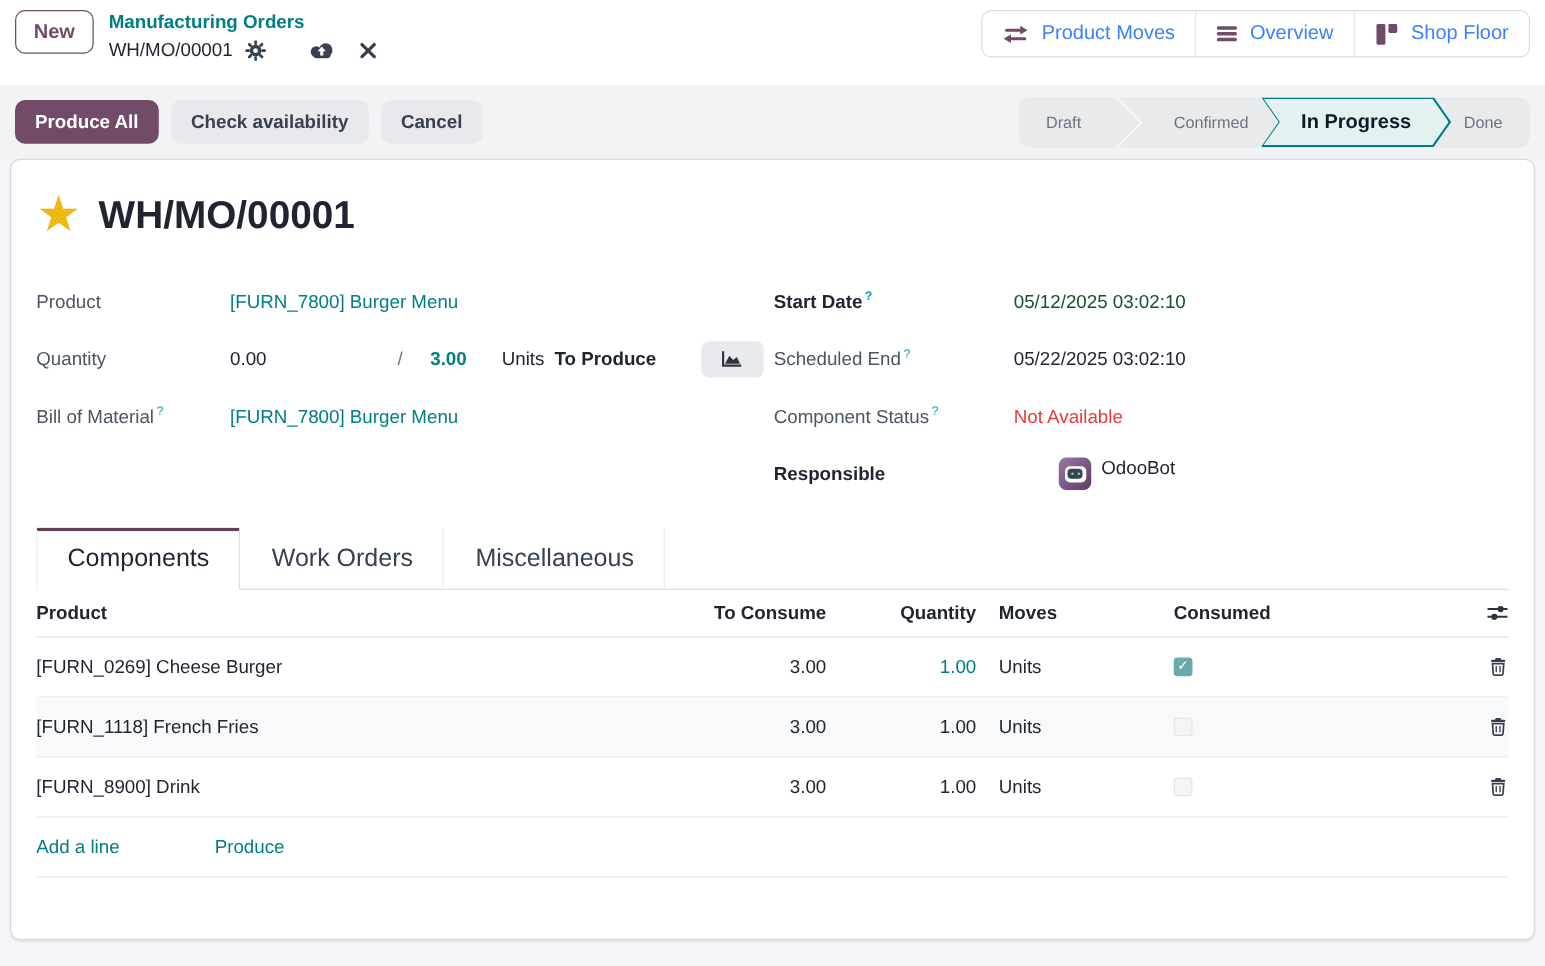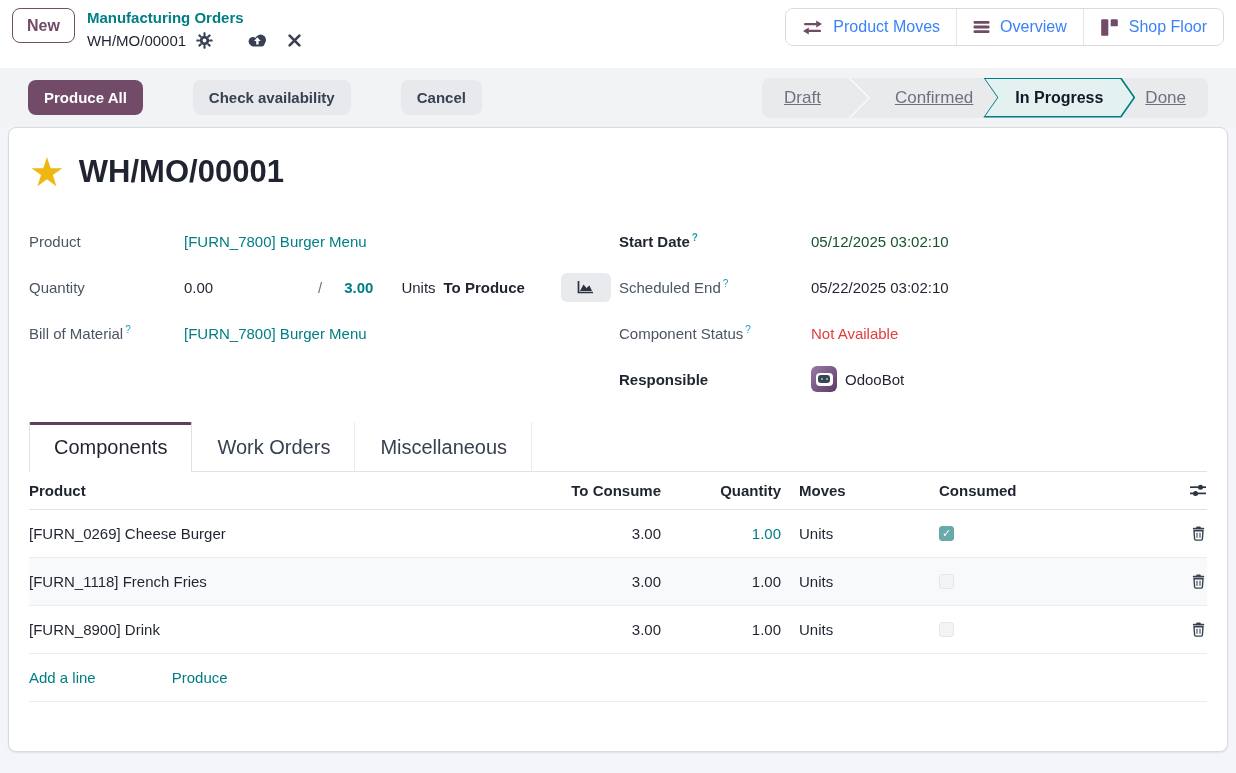--- a/index.html
+++ b/index.html
@@ -23,27 +23,27 @@
   .icon-btn { background: none; border: none; cursor: pointer; padding: 2px; display:flex; align-items:center; }
   .gap-lg { margin-left: 22px; }
   .header-actions { margin-left: auto; display: flex; border: 1px solid #d8dadd; border-radius: 8px; overflow: hidden; background: #fff; height: 38px; }
   .header-actions .hbtn {
     display: flex; align-items: center; gap: 10px; padding: 0 16px; background: #fff;
     border: none; border-left: 1px solid #e3e5e8; font-size: 16px; color: #3b82f6; cursor: pointer; font-family: inherit;
   }
   .header-actions .hbtn:first-child { border-left: none; }
 
   
-  .control-bar { height: 59px; background: #f2f3f5; display: flex; align-items: center; padding: 0 28px; gap: 40px; }
+  .control-bar { height: 59px; background: #f2f3f5; display: flex; align-items: center; padding: 0 12px; }
   .btn { font-family: inherit; font-size: 15px; font-weight: 700; border: none; border-radius: 8px; padding: 9px 16px; cursor: pointer; }
   .btn-primary { background: #714B67; color: #fff; }
   .btn-secondary { background: #e7e9ec; color: #374151; margin-left: 10px; }
 
   .statusbar { margin-left: auto; display: flex; align-items: stretch; height: 40px; background: #e9eaec; border-radius: 8px; overflow: hidden; }
-  .sb-stage { display: flex; align-items: center; padding: 0 22px; color: #6b7280; font-size: 17px; cursor: pointer; white-space: nowrap; text-decoration: underline; }
+  .sb-stage { display: flex; align-items: center; padding: 0 22px; color: #6b7280; font-size: 13px; cursor: pointer; white-space: nowrap; }
   .sb-sep { width: 30px; position: relative; overflow: hidden; }
   .sb-sep::before {
     content: ""; position: absolute; top: 50%; left: -8px; width: 28px; height: 28px;
     border-top: 1px solid #fff; border-right: 1px solid #fff; transform: translateY(-50%) rotate(45deg);
   }
   .sb-active-wrap { position: relative; margin: 0 -12px; z-index: 2; cursor: pointer; }
   .sb-active-outer {
     height: 100%; background: #017e84; display: flex; align-items: center;
     clip-path: polygon(0 0, calc(100% - 14px) 0, 100% 50%, calc(100% - 14px) 100%, 0 100%, 14px 50%);
     padding: 0;
@@ -79,21 +79,21 @@
   .qty-slash { color: #6b7280; }
   .qty-total { color: #017E84; margin-left: 22px; font-weight: 700; }
   .qty-unit { margin-left: 28px; }
   .qty-suffix { margin-left: 8px; font-weight: 600; }
   .chart-btn { margin-left: 36px; background: #e8eaed; border: none; border-radius: 6px; width: 50px; height: 29px; display:flex; align-items:center; justify-content:center; cursor:pointer; }
   .avatar { width: 26px; height: 26px; border-radius: 6px; background: linear-gradient(135deg,#9a79a8,#5c3a63); display:flex; align-items:center; justify-content:center; margin-right: 8px; }
   .bot-head { width: 17px; height: 13px; background: #fdfdfd; border-radius: 4px; display:flex; align-items:center; justify-content:center; }
   .bot-face { width: 12px; height: 8px; background: #3b4252; border-radius: 3px; position: relative; }
   .bot-face::before, .bot-face::after { content:""; position:absolute; top:3px; width:2px; height:2px; border-radius:50%; background:#7fd3c9; }
   .bot-face::before { left: 2.5px; } .bot-face::after { right: 2.5px; }
-  .resp-row { display: flex; align-items: center; }
+  .resp-row { display: flex; align-items: flex-start; margin-left: 36px; }
 
   
   .tabs { display: flex; margin-top: 20px; border-bottom: 1px solid #dee2e6; height: 50px; align-items: flex-end; }
   .tab { padding: 13px 24px; font-size: 20px; color: #374151; cursor: pointer; border: 1px solid transparent; border-bottom: none; background: transparent; position: relative; top: 1px; }
   .tab.active {
     background: #fff; border-color: #dee2e6; border-top: 3px solid #5e4156; color: #1f2430;
     border-radius: 2px 2px 0 0; padding-top: 11px;
   }
   .tab:not(.active) { border-right: 1px solid #e9ebee; }
 

